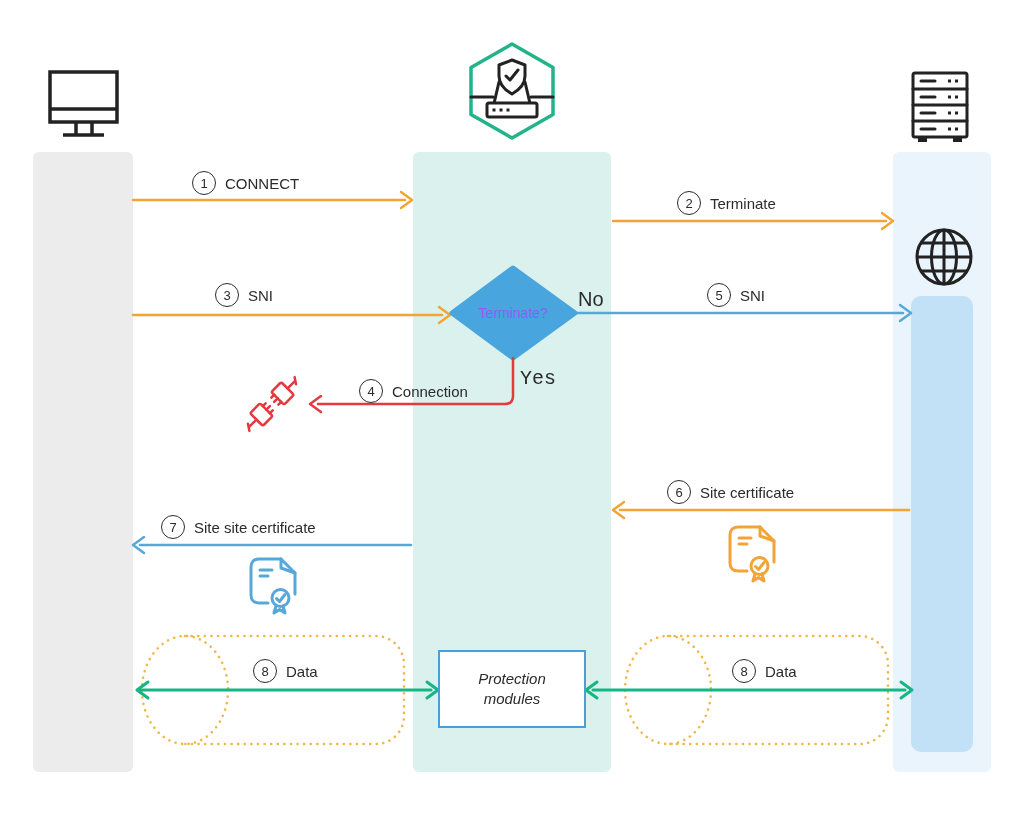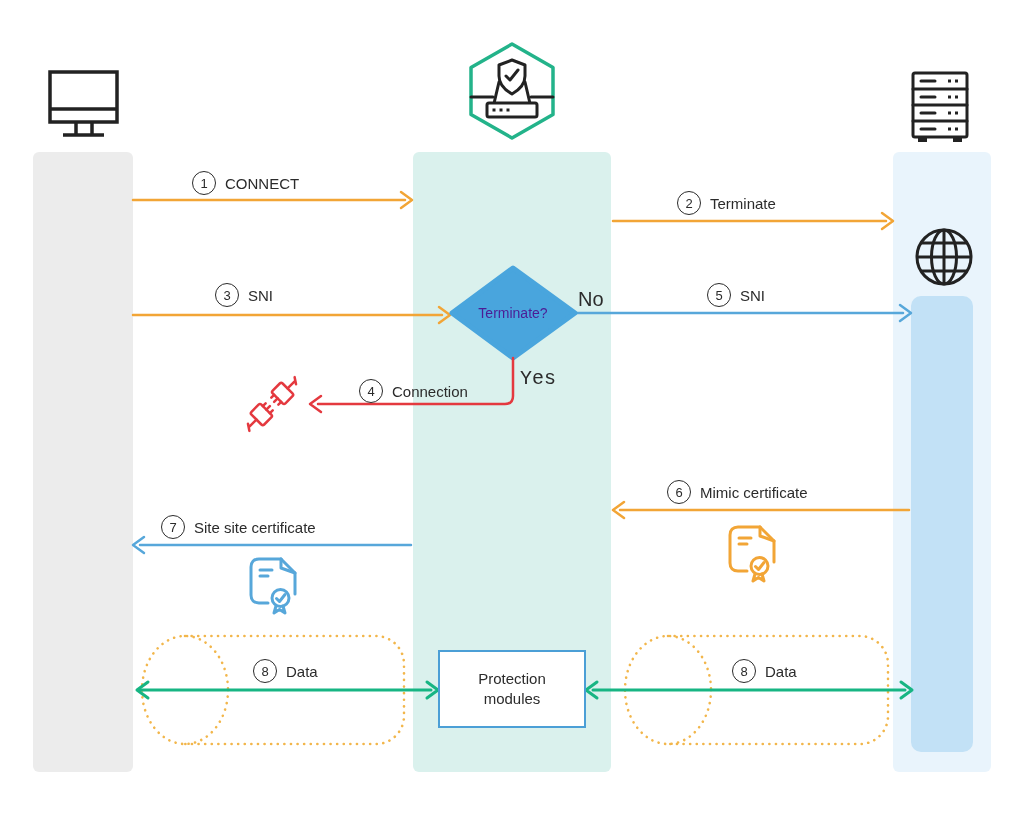--- a/index.html
+++ b/index.html
@@ -14,24 +14,24 @@
   .lane-inner{position:absolute;left:911px;top:296px;width:62px;height:456px;
     background:#C2E1F6;border-radius:10px;}
   svg.overlay{position:absolute;left:0;top:0;}
   .step{position:absolute;display:flex;align-items:center;gap:9px;font-size:15px;
     white-space:nowrap;}
   .num{box-sizing:border-box;min-width:24px;width:24px;height:24px;border:1.6px solid #2b2b2b;
     border-radius:50%;display:flex;align-items:center;justify-content:center;
     font-size:13px;}
   .branch{position:absolute;font-size:20px;}
   .decision-label{position:absolute;left:453px;top:305px;width:120px;text-align:center;
-    color:#4c1d95;font-size:14px;}
+    color:#8b5cf6;font-size:14px;}
   .pm-box{position:absolute;left:438px;top:650px;width:148px;height:78px;background:#ffffff;
     border:2px solid #4B9FD6;box-sizing:border-box;display:flex;align-items:center;
-    justify-content:center;text-align:center;font-size:15px;line-height:1.35;}
+    justify-content:center;text-align:center;font-size:15px;line-height:1.35;font-style:italic;}
   .pm-box span{display:inline-block;width:96px;}
 </style>
 </head>
 <body>
 
 <div class="canvas">
 
   <div class="lane lane-client"></div>
   <div class="lane lane-proxy"></div>
   <div class="lane lane-server"></div>
@@ -188,21 +188,21 @@
   <div class="step" style="left:359px;top:379px;">
     <span class="num">4</span>
     <span>Connection</span>
   </div>
   <div class="step" style="left:707px;top:283px;">
     <span class="num">5</span>
     <span>SNI</span>
   </div>
   <div class="step" style="left:667px;top:480px;">
     <span class="num">6</span>
-    <span>Mimic certificate</span>
+    <span>Site certificate</span>
   </div>
   <div class="step" style="left:161px;top:515px;">
     <span class="num">7</span>
     <span>Site site certificate</span>
   </div>
   <div class="step" style="left:253px;top:659px;">
     <span class="num">8</span>
     <span>Data</span>
   </div>
   <div class="step" style="left:732px;top:659px;">

